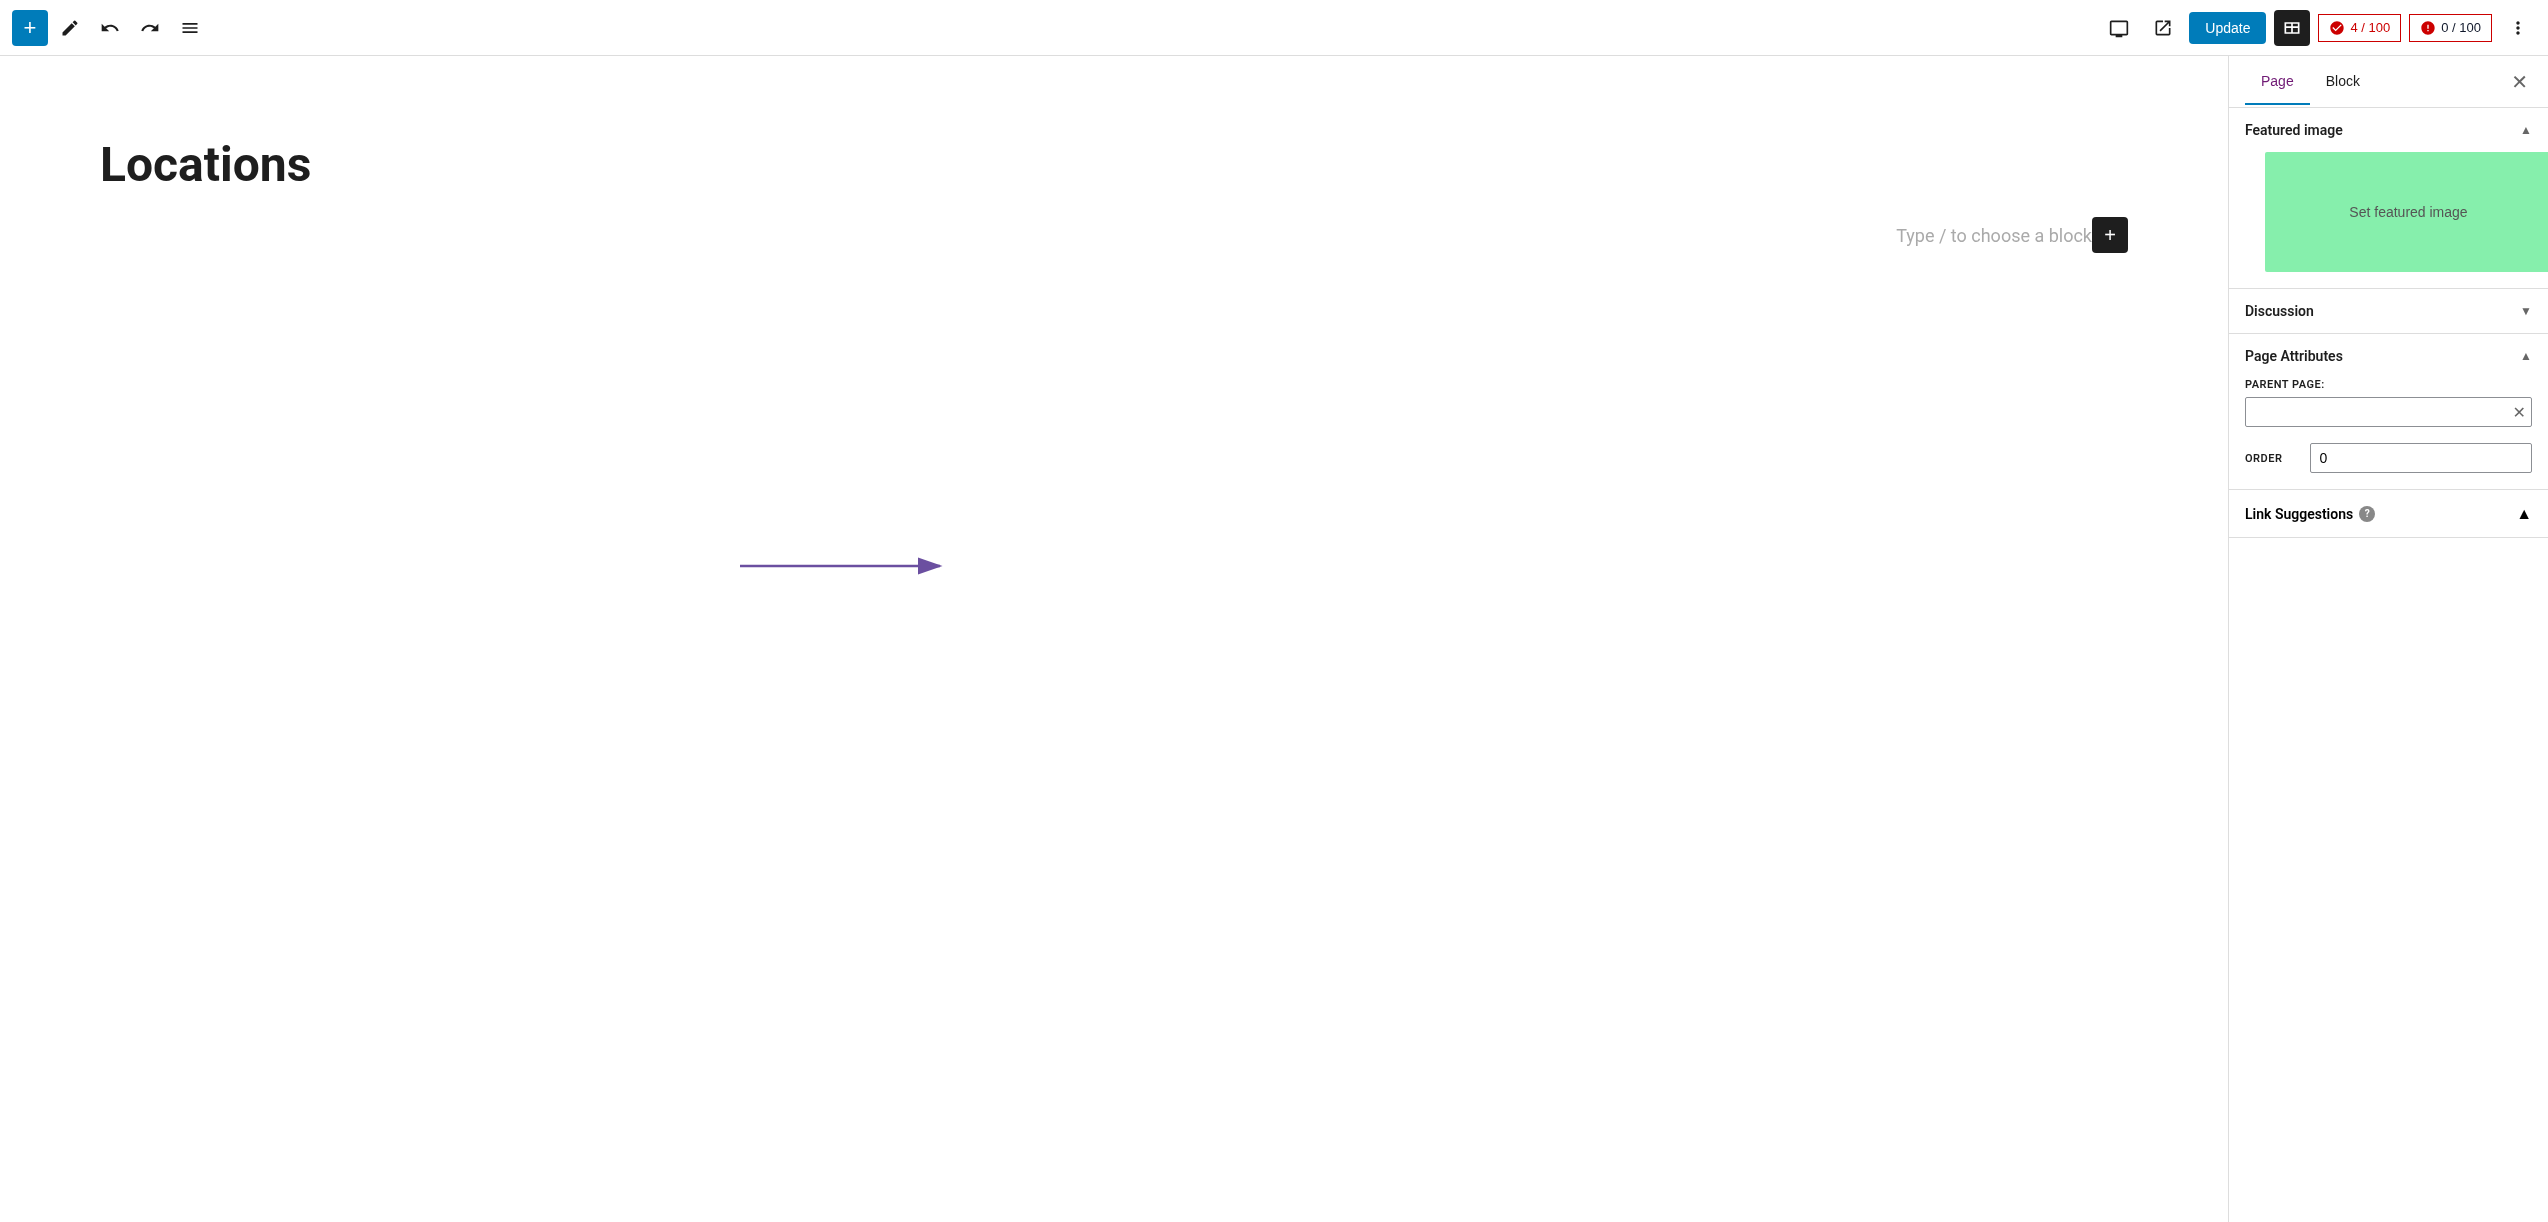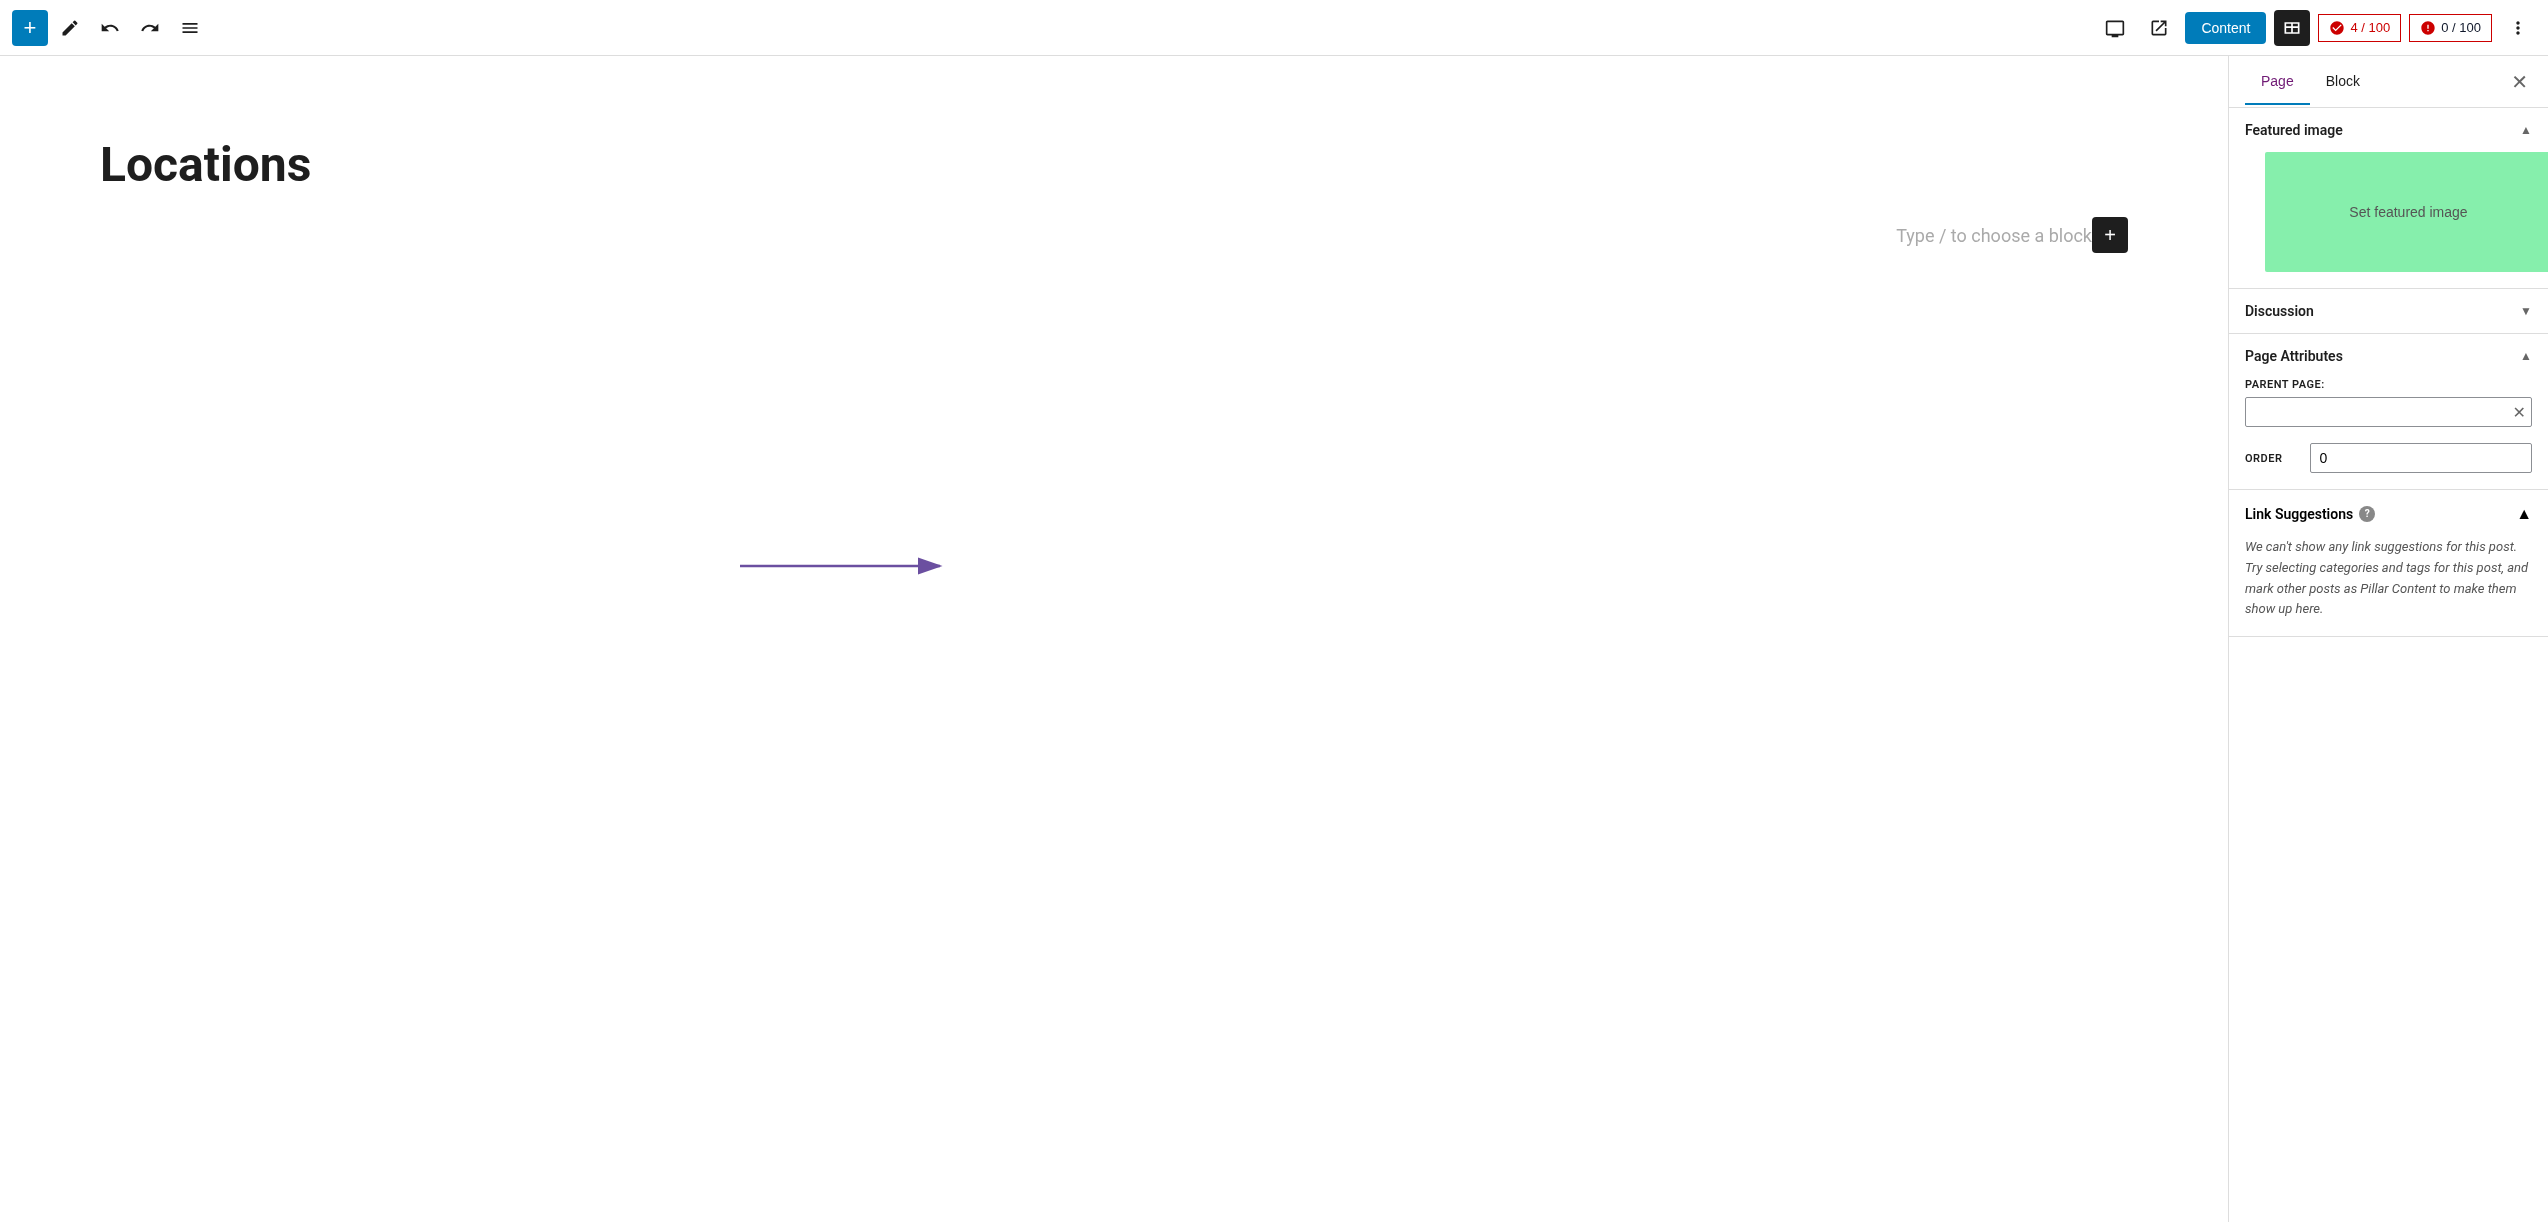--- a/index.html
+++ b/index.html
@@ -346,21 +346,21 @@
         <path d="M21 3H3c-1.1 0-2 .9-2 2v14c0 1.1.9 2 2 2h5v2h8v-2h5c1.1 0 2-.9 2-2V5c0-1.1-.9-2-2-2zm0 16H3V5h18v14z"></path>
       </svg>
     </button>
 
     <button class="btn-icon">
       <svg viewBox="0 0 24 24" xmlns="http://www.w3.org/2000/svg">
         <path d="M19 19H5V5h7V3H5a2 2 0 00-2 2v14a2 2 0 002 2h14a2 2 0 002-2v-7h-2v7zM14 3v2h3.59l-9.83 9.83 1.41 1.41L19 6.41V10h2V3h-7z"></path>
       </svg>
     </button>
 
-    <button class="btn-update">Content</button>
+    <button class="btn-update">Update</button>
 
     <button class="btn-layout">
       <svg width="20" height="20" viewBox="0 0 24 24" fill="white" xmlns="http://www.w3.org/2000/svg">
         <path d="M3 5v14h18V5H3zm8 12H5v-5h6v5zm0-7H5V7h6v3zm8 7h-6v-5h6v5zm0-7h-6V7h6v3z"></path>
       </svg>
     </button>
 
     <button class="score-badge">
       <svg width="16" height="16" viewBox="0 0 24 24" fill="#c00">
         <path d="M12 2C6.48 2 2 6.48 2 12s4.48 10 10 10 10-4.48 10-10S17.52 2 12 2zm-2 15l-5-5 1.41-1.41L10 14.17l7.59-7.59L19 8l-9 9z"></path>
@@ -451,18 +451,17 @@
       </div>
 
       <div class="sidebar-section">
         <div class="link-suggestions-header">
           <div class="link-suggestions-title">
             <span>Link Suggestions</span>
             <span class="help-icon">?</span>
           </div>
           <span class="chevron">▲</span>
         </div>
-        <p class="link-suggestions-text">We can't show any link suggestions for this post. Try selecting categories and tags for this post, and mark other posts as Pillar Content to make them show up here.</p>
       </div>
 
     </div>
   </div>
 </div>
 
 </body></html>

